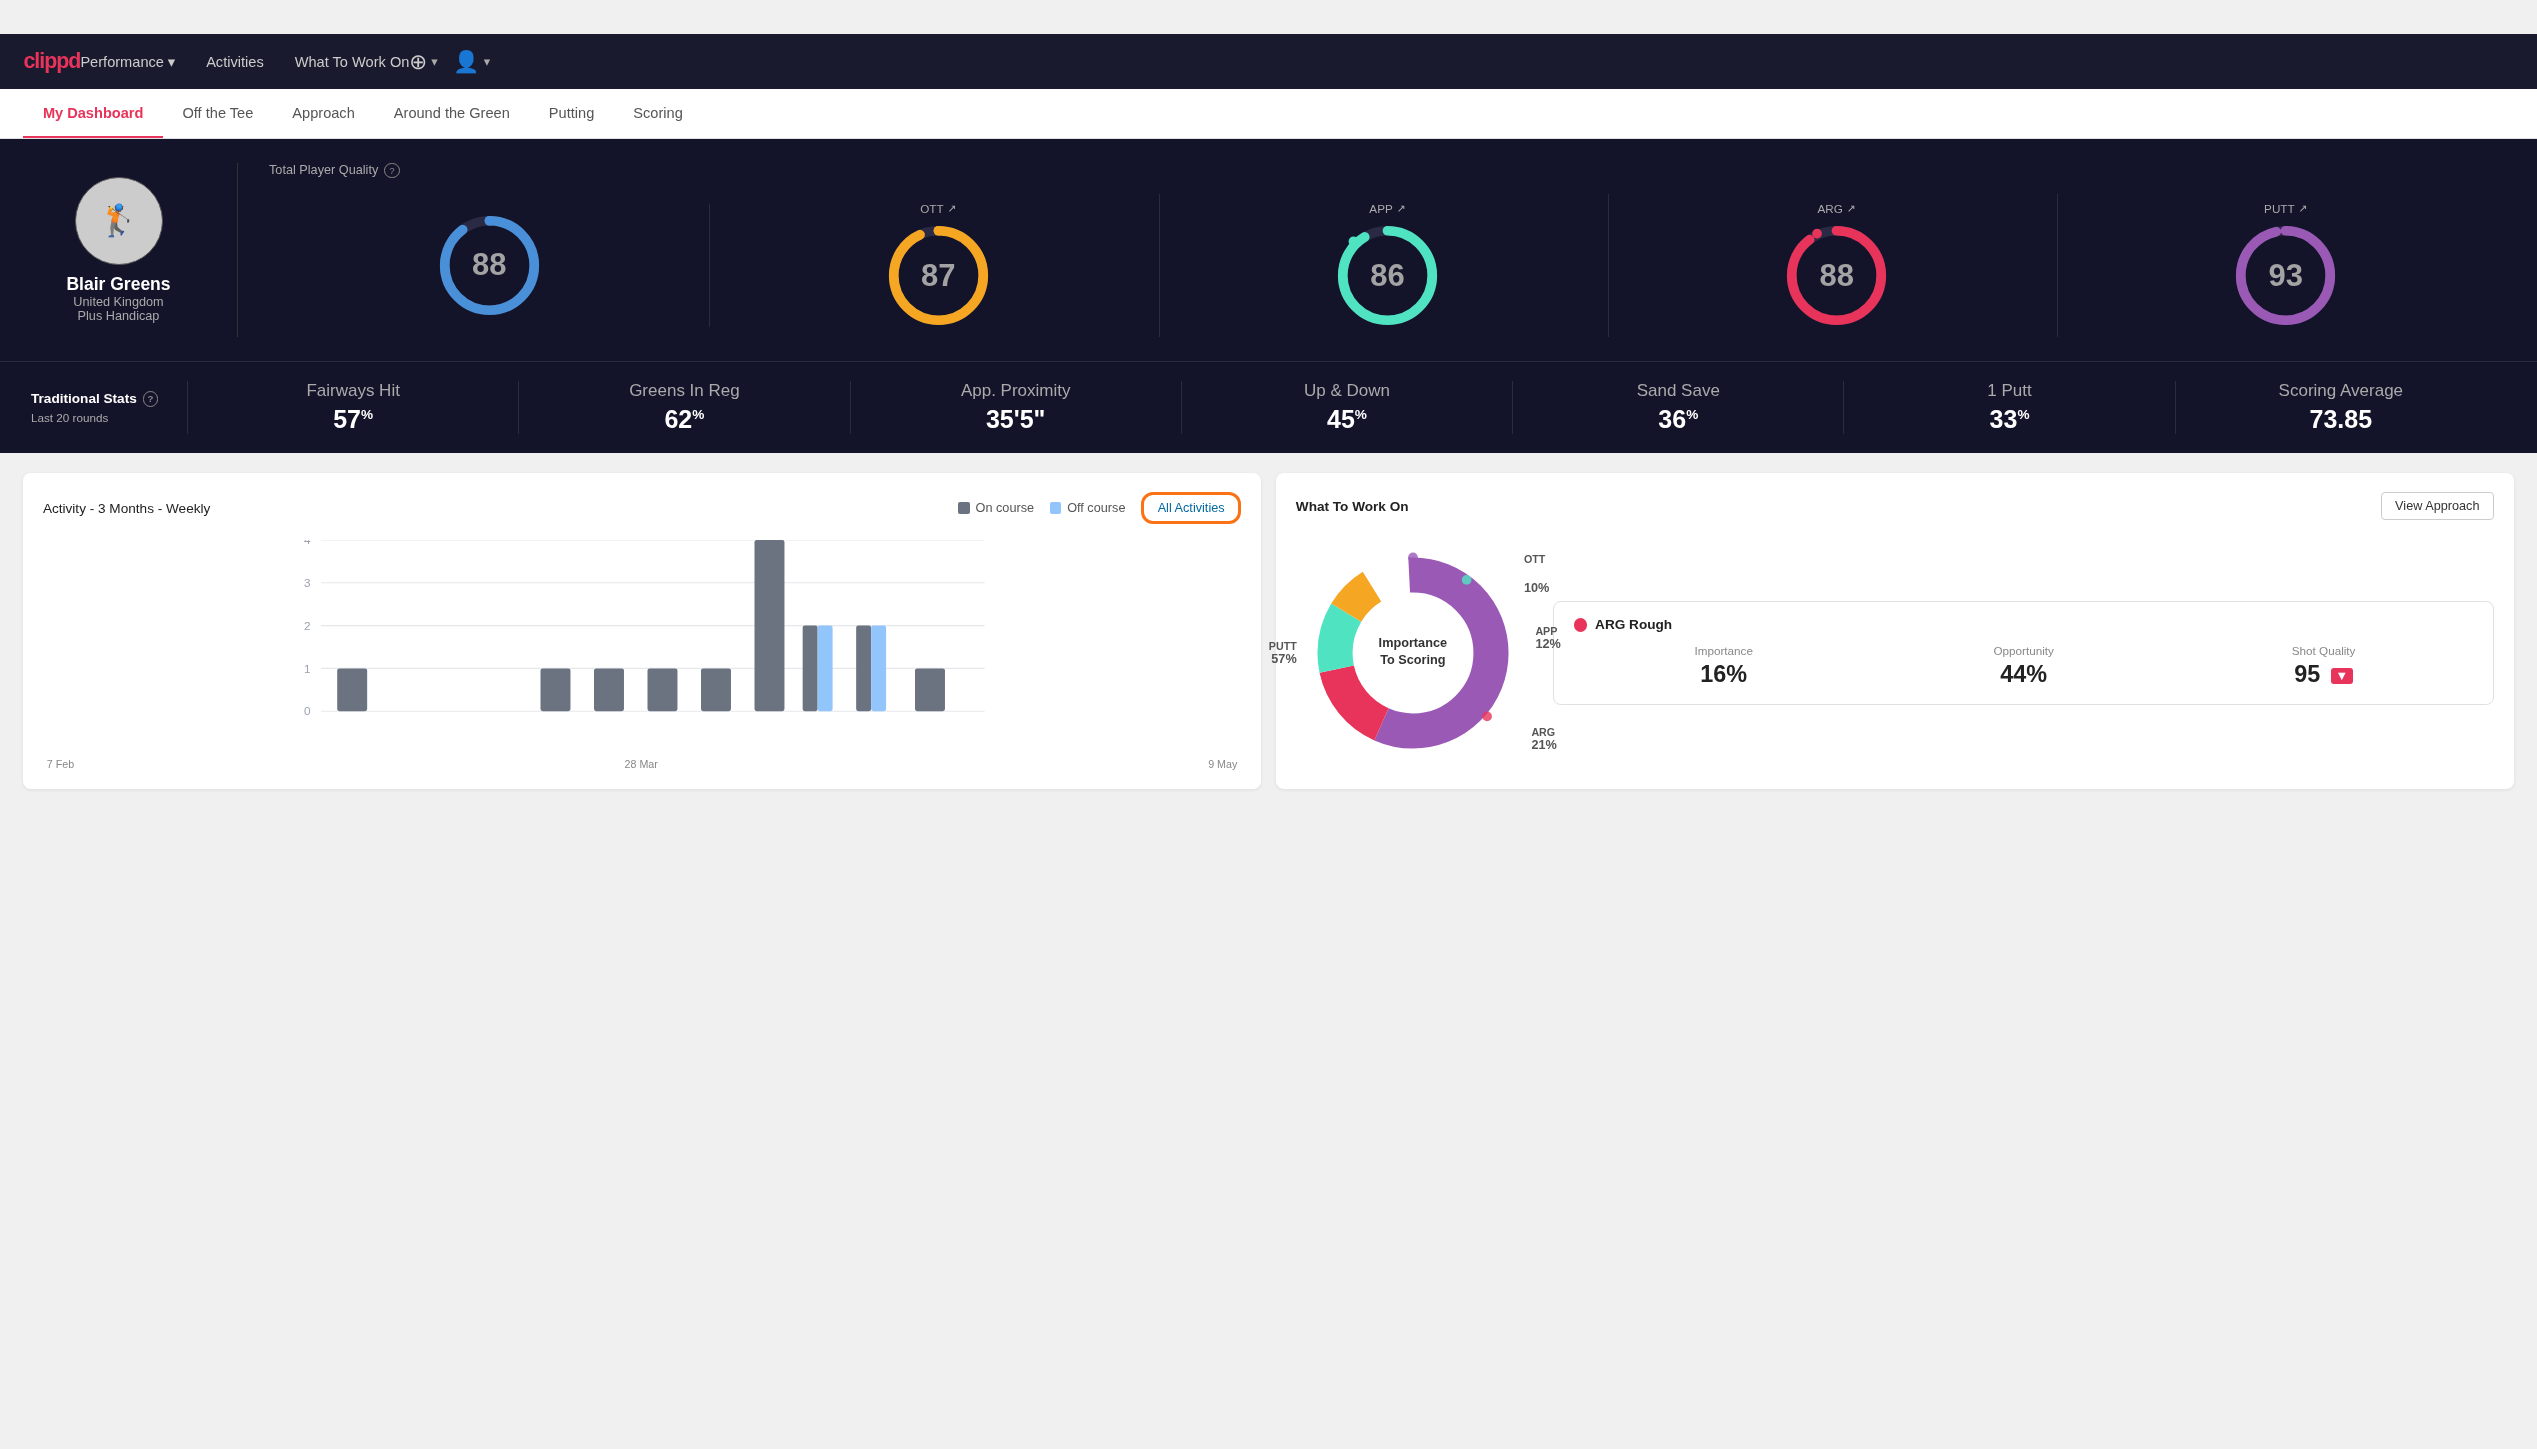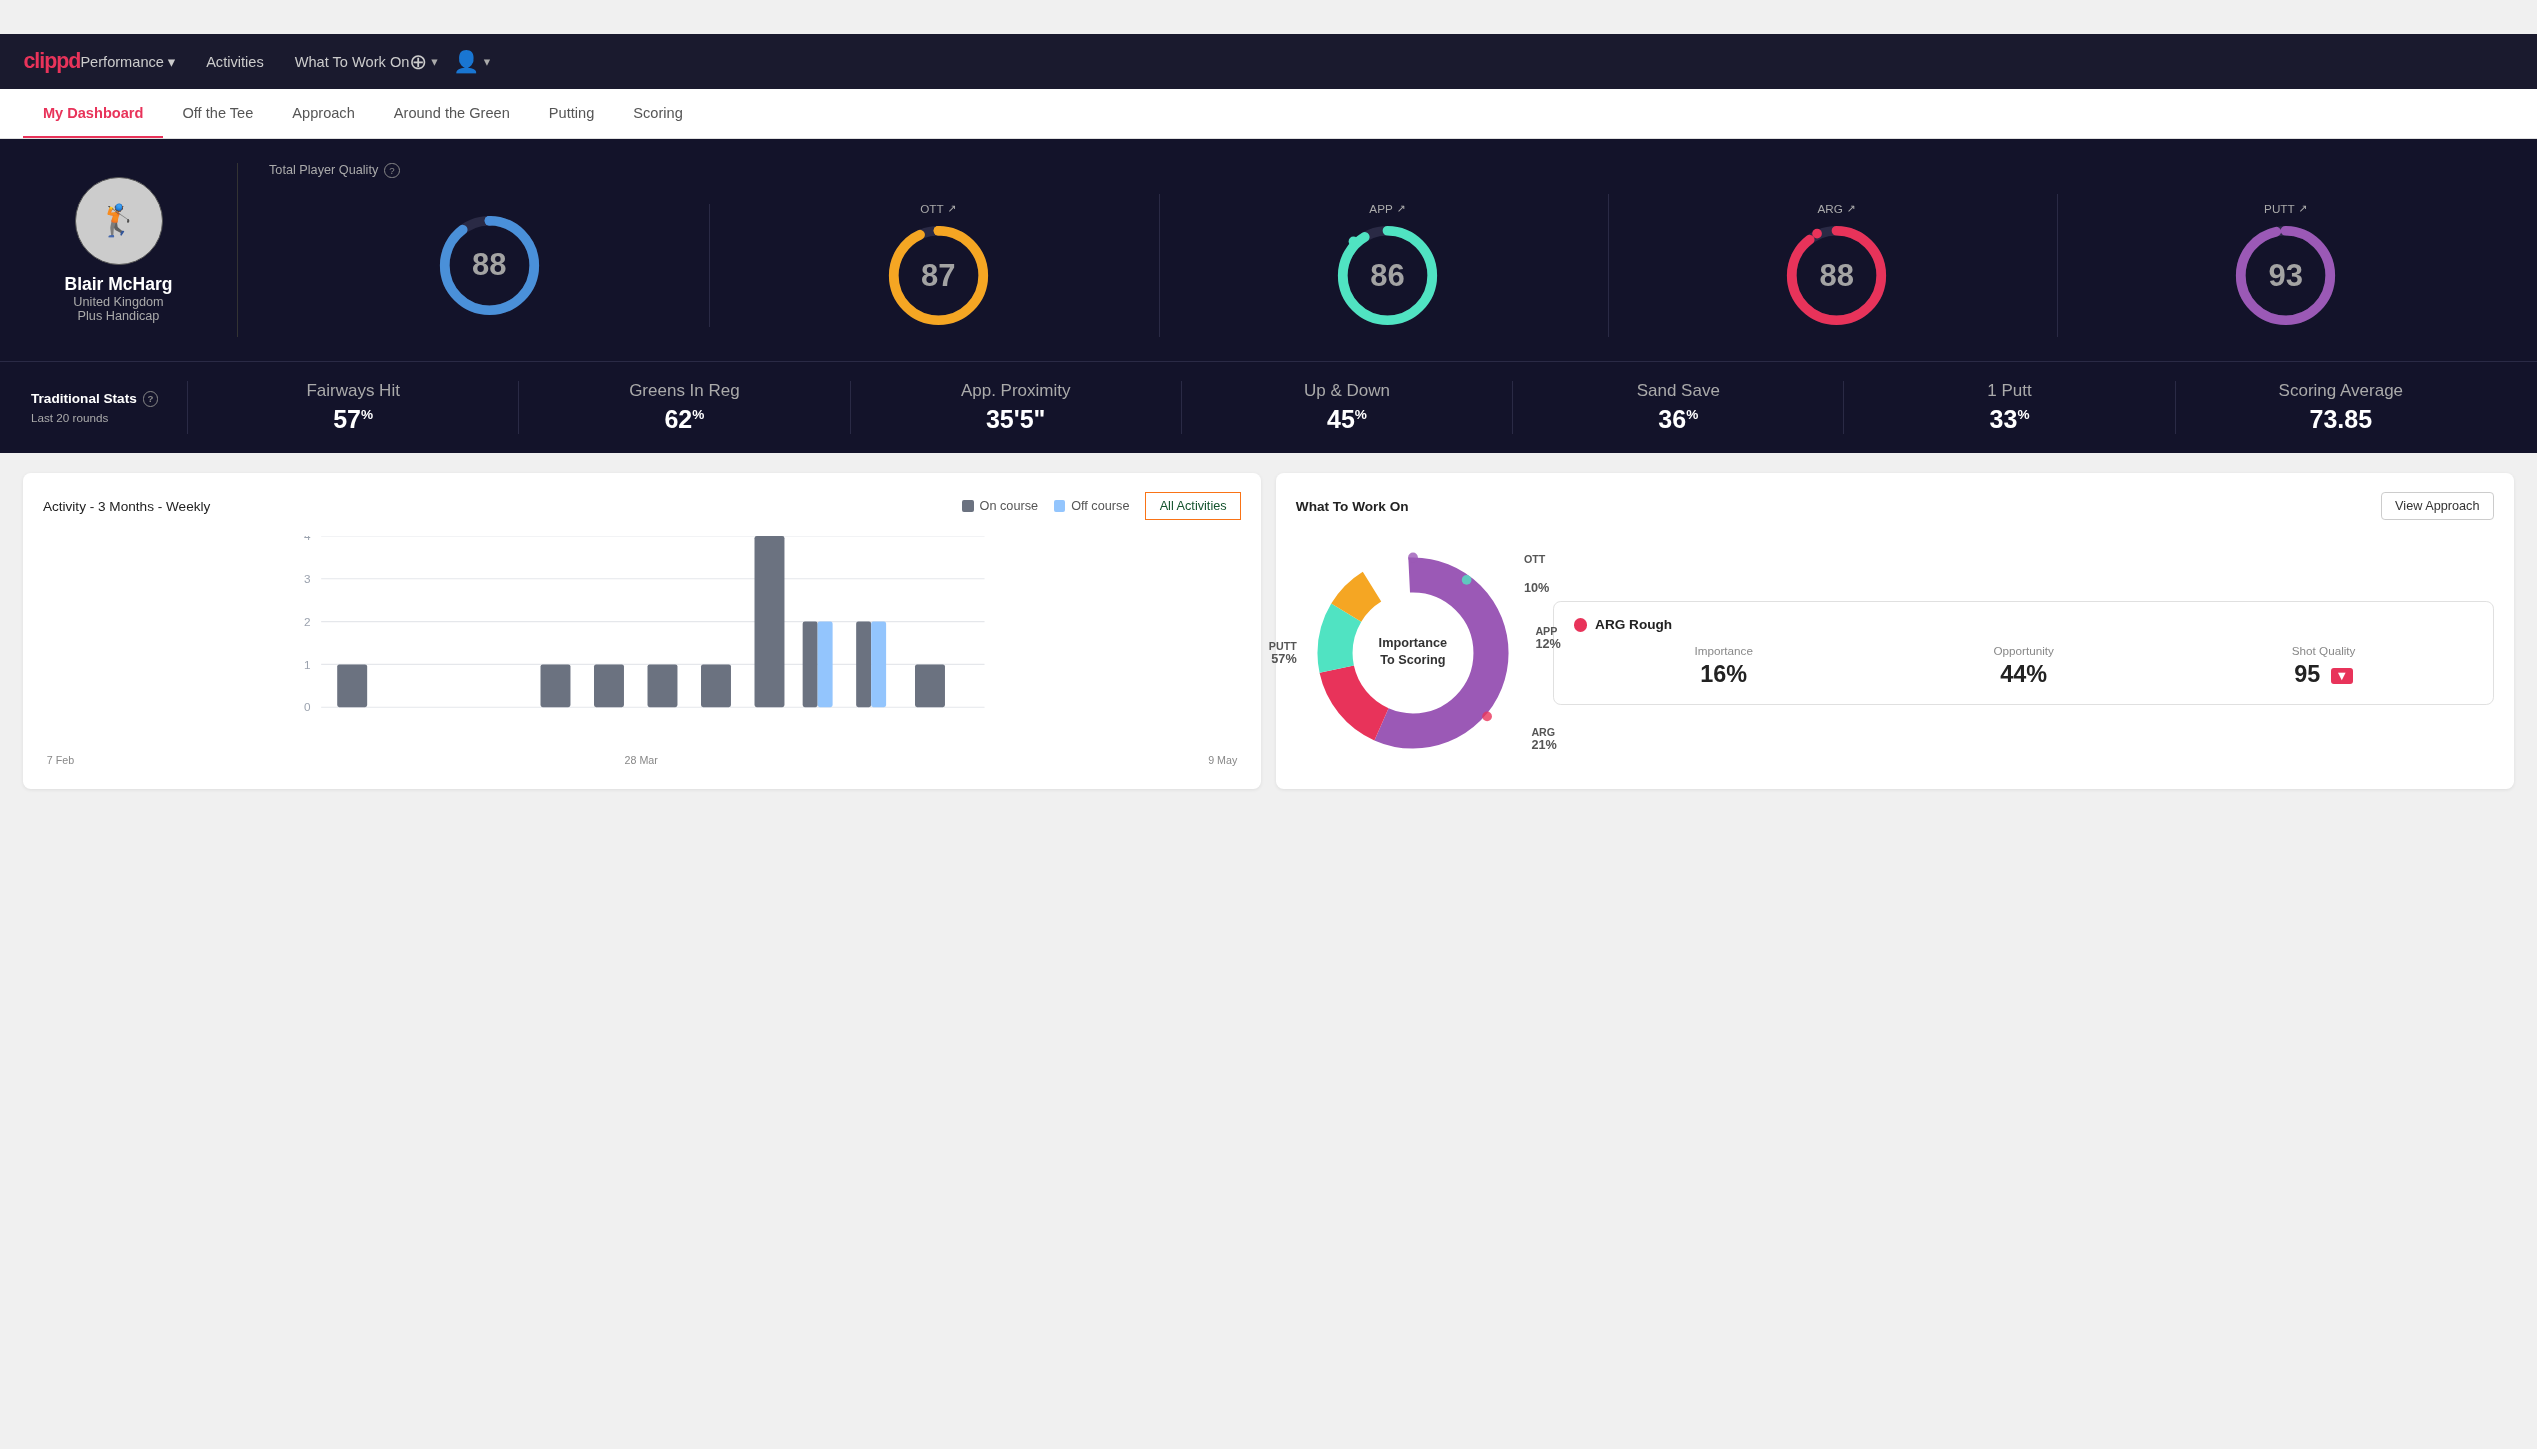--- a/index.html
+++ b/index.html
@@ -136,27 +136,27 @@
     }
     .chart-card { flex: 1; min-width: 0; }
     .wtwo-card { flex: 1; min-width: 0; }
 
     .chart-header { display: flex; align-items: center; justify-content: space-between; margin-bottom: 15.6px; }
     .chart-title { font-size: 13.6px; font-weight: 400; color: #222; }
     .chart-legend { display: flex; gap: 15.6px; align-items: center; }
     .legend-item { display: flex; align-items: center; gap: 5.8px; font-size: 12.7px; color: #555; }
     .legend-dot { width: 11.7px; height: 11.7px; border-radius: 1.9px; }
     .all-activities-btn {
-      border: 1px solid #f97316;
-      border-radius: 0;
+      border: 3px solid #f97316;
+      border-radius: 12px;
       padding: 5.8px 13.6px;
       font-size: 12.7px;
       cursor: pointer;
       background: #fff;
-      color: #14532d;
+      color: #0369a1;
     }
 
     
     .bar-chart-area { position: relative; height: 214px; }
     .bar-chart-svg { width: 100%; height: 100%; }
     .x-axis-labels { display: flex; justify-content: space-between; margin-top: 3.9px; font-size: 10.7px; color: #888; padding: 0 3.9px; }
 
     
     .wtwo-header { display: flex; align-items: center; justify-content: space-between; margin-bottom: 15.6px; }
     .wtwo-title { font-size: 13.6px; font-weight: 600; color: #222; }
@@ -224,21 +224,21 @@
   <div class="sub-nav-tab">Around the Green</div>
   <div class="sub-nav-tab">Putting</div>
   <div class="sub-nav-tab">Scoring</div>
 </div>
 
 <div class="hero">
   <div class="hero-inner">
 
     <div class="player-info">
       <div class="avatar-img">🏌️</div>
-      <div class="player-name">Blair McHarg</div>
+      <div class="player-name">Blair Greens</div>
       <div class="player-country">United Kingdom</div>
       <div class="player-handicap">Plus Handicap</div>
     </div>
     <div class="divider-v"></div>
 
     <div class="quality-section">
       <div class="quality-label">
         <span>Total Player Quality</span>
         <span class="help-icon">?</span>
       </div>

